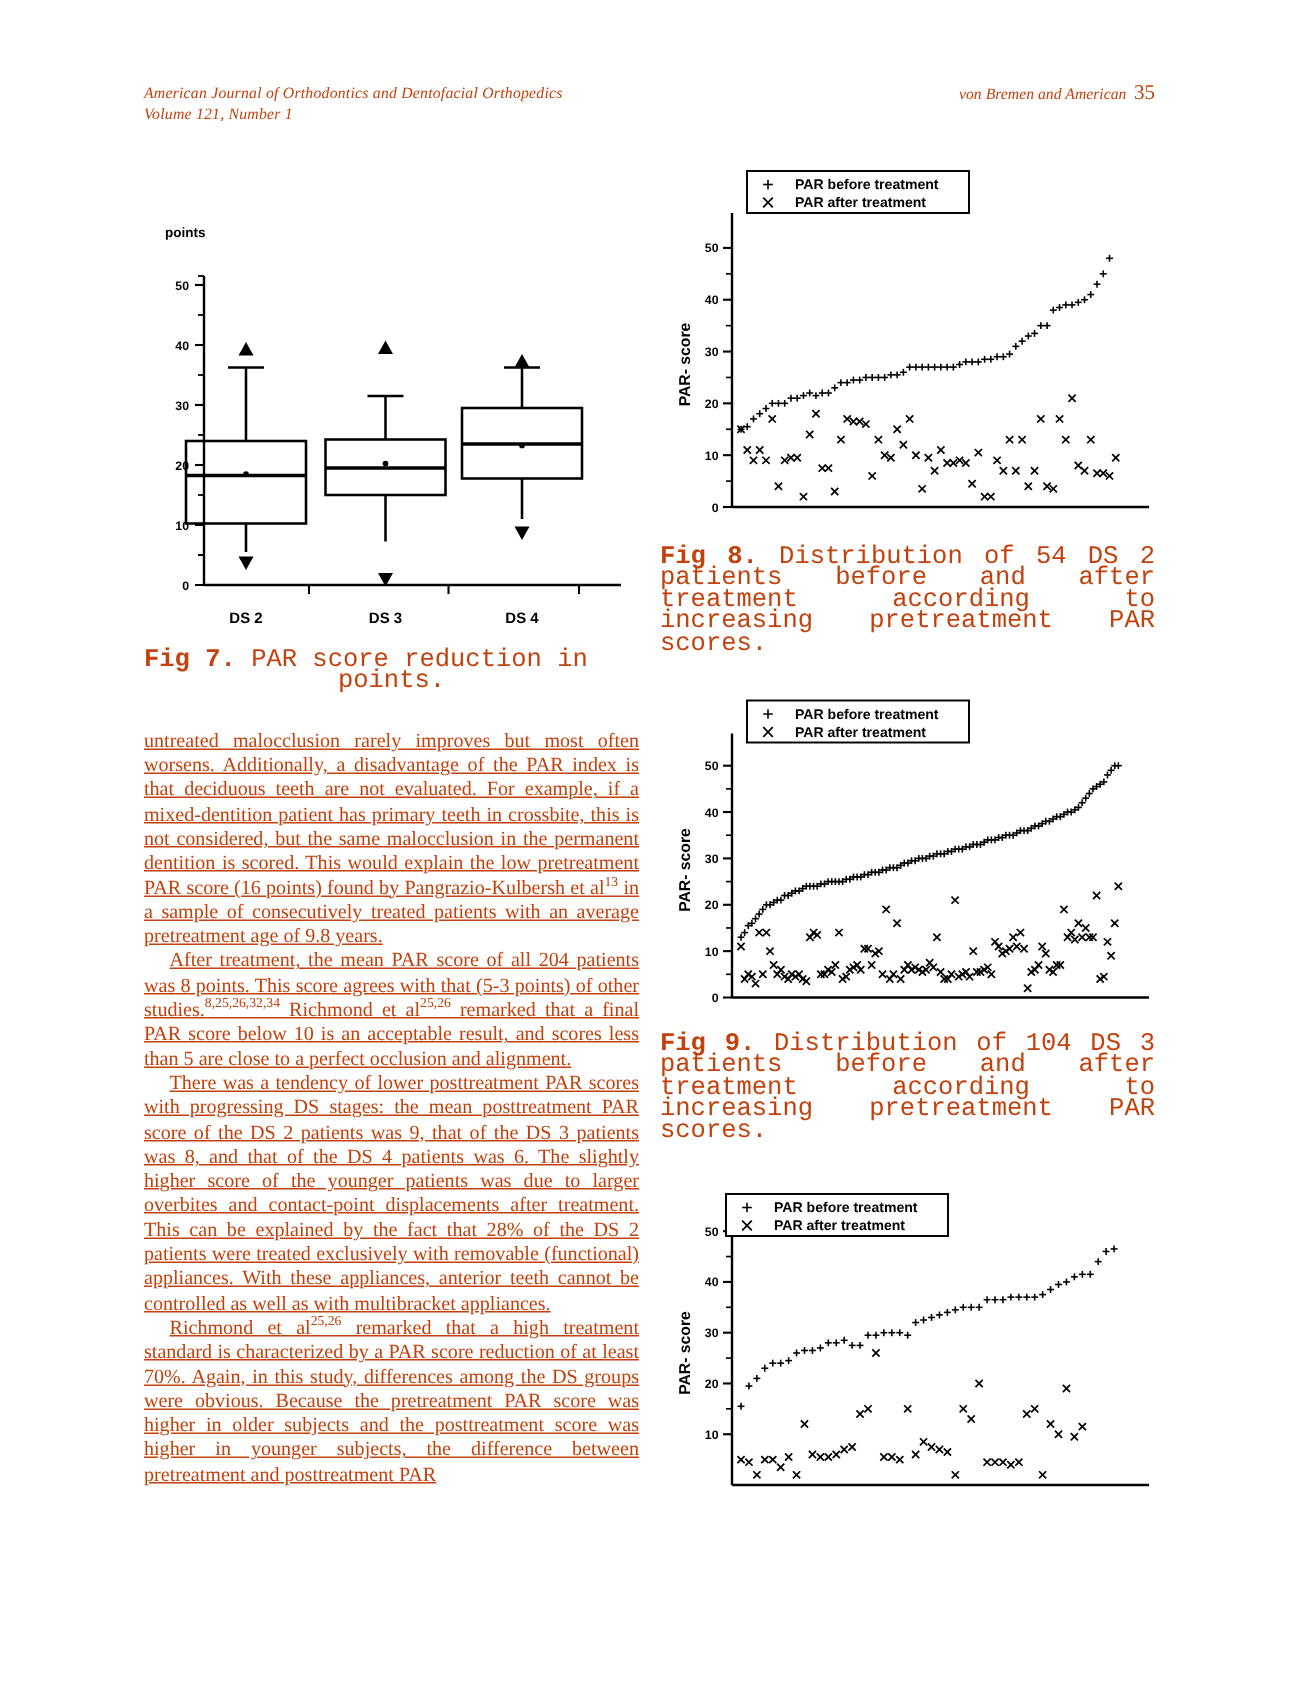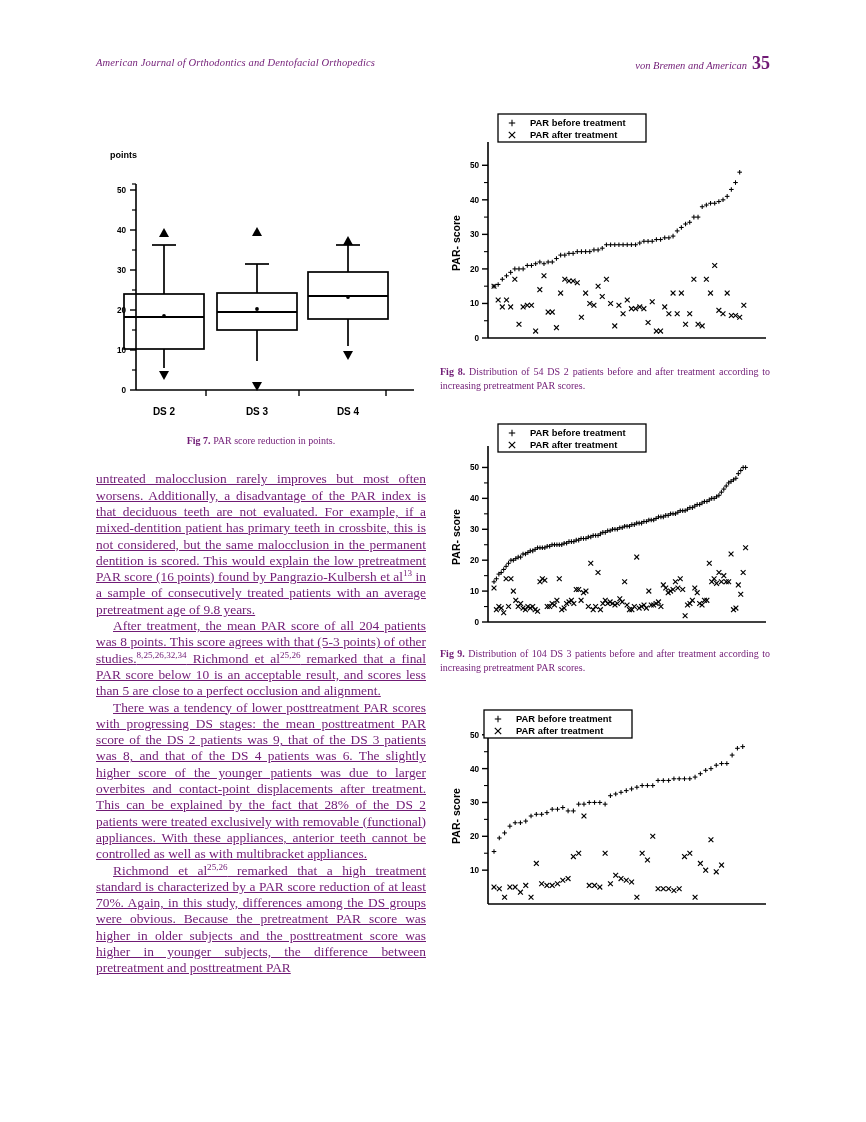--- a/index.html
+++ b/index.html
@@ -8,21 +8,21 @@
     background: #9a9a9a;
   }
   .page {
     position: relative;
     width: 866px;
     height: 1122px;
     background: #ffffff;
     margin: 0 auto;
     overflow: hidden;
     font-family: "Liberation Serif", serif;
-    color: #701a75;
+    color: #c2410c;
   }
 
   
   .running-head {
     position: absolute;
     left: 96px;
     top: 56px;
     width: 674px;
     height: 32px;
   }
@@ -42,22 +42,22 @@
     right: 0;
     top: 0;
     font-family: "Liberation Serif", serif;
     font-style: italic;
     font-size: 10.5px;
     line-height: 14px;
     white-space: nowrap;
   }
   .rh-right .pageno {
     font-style: normal;
-    font-weight: bold;
-    font-size: 18px;
+    font-weight: normal;
+    font-size: 14px;
     margin-left: 5px;
   }
 
   
   .col-left {
     position: absolute;
     left: 96px;
     top: 110px;
     width: 330px;
     margin-top: 32px;
@@ -65,22 +65,22 @@
   .col-right {
     position: absolute;
     left: 440px;
     top: 110px;
     width: 330px;
   }
 
   
   .figbox { position: relative; }
   .figcaption {
-    font-family: Liberation Serif, serif;
-    font-size: 10px;
+    font-family: Liberation Mono, monospace;
+    font-size: 17px;
     line-height: 14.4px;
     text-align: justify;
     text-align-last: left;
     margin-top: 7px;
   }
   .figcaption .lbl { font-weight: bold; }
   .figcaption.centered { text-align: left; text-align-last: center; }
 
   
   .bodytext {
@@ -129,20 +129,21 @@
   }
 </style>
 </head>
 <body>
 
 <div class="page">
 
   <div class="running-head">
     <div class="rh-left">
       <span>American Journal of Orthodontics and Dentofacial Orthopedics</span>
+      <span class="line2">Volume 121, Number 1</span>
     </div>
     <div class="rh-right">
       <span>von Bremen and American</span><span class="pageno">35</span>
     </div>
   </div>
 
   <div class="col-left">
 
     <div class="figbox">
       <svg width="330" height="285" viewBox="0 0 330 285">

